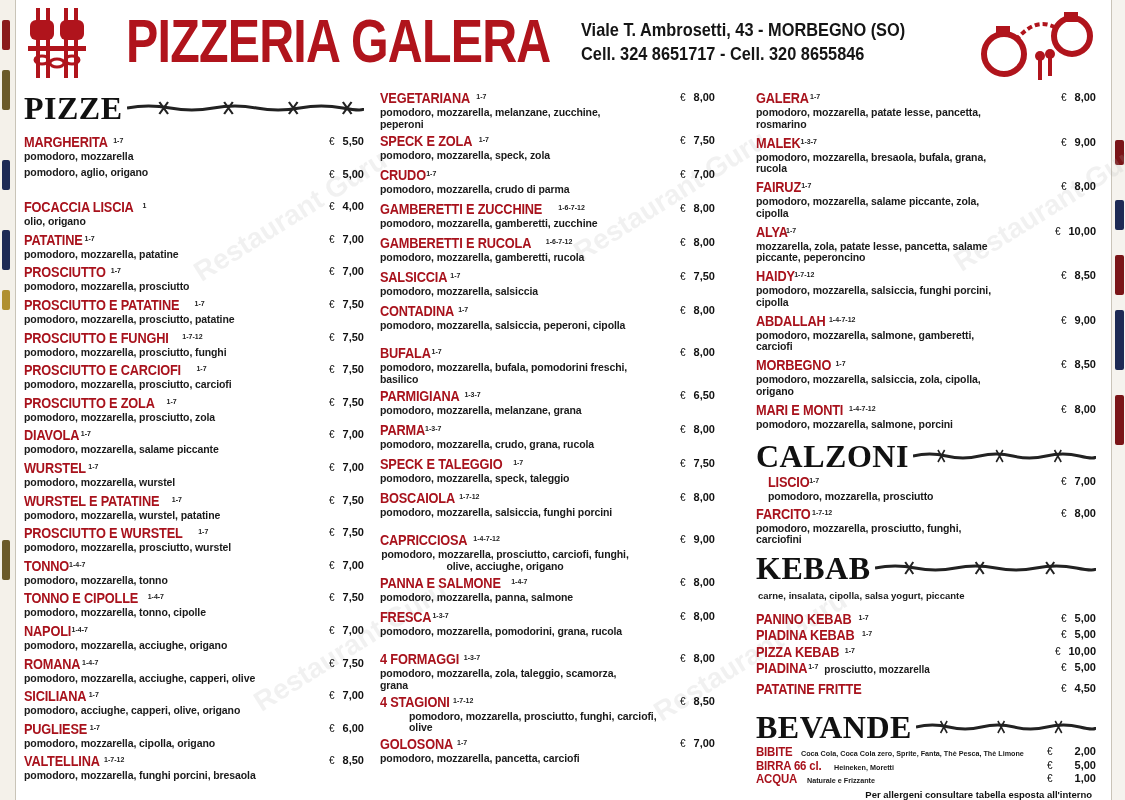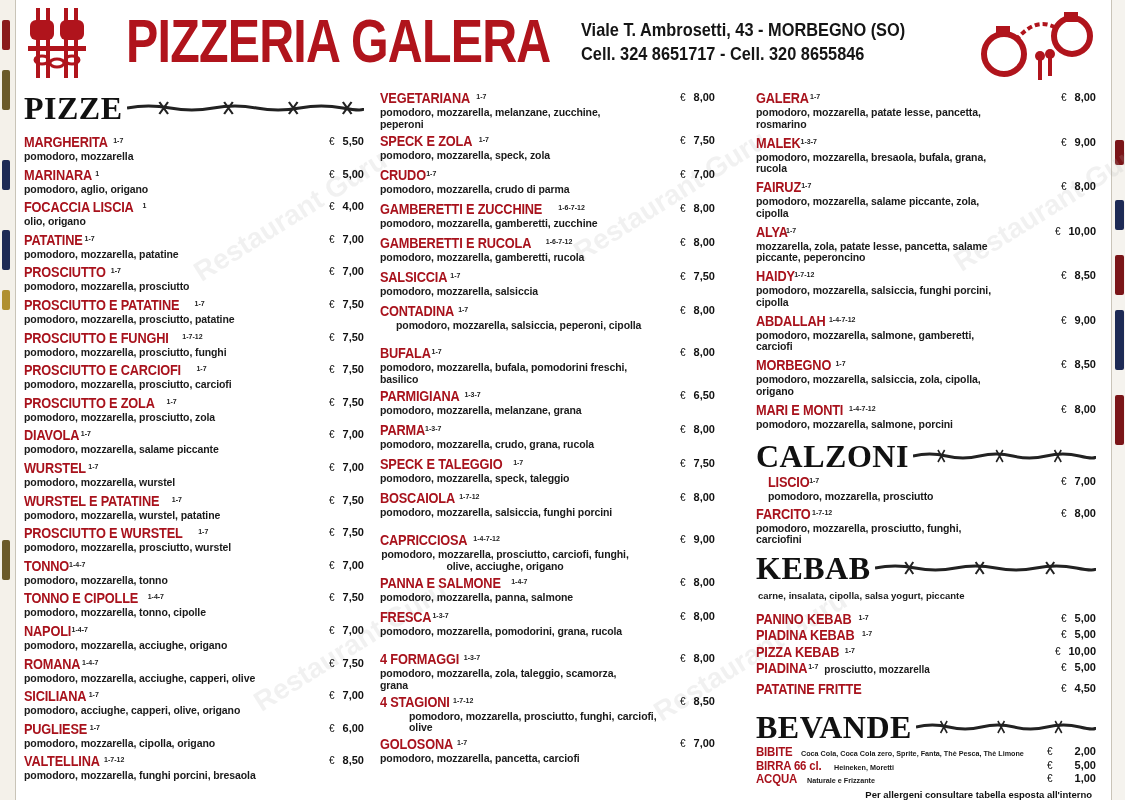--- a/index.html
+++ b/index.html
@@ -128,24 +128,20 @@
   <div id="col1-list" style="margin-top:8px">
       <div class="item" style="height: 32.6px;">
         <div class="name-line">
           <span class="name">MARGHERITA</span>
           <span class="allergens">1-7</span>
         </div>
         <span class="price"><span class="euro">€</span><span>5,50</span></span>
         <div class="desc">pomodoro, mozzarella</div>
       </div>
       <div class="item" style="height: 32.6px;">
-        <div class="name-line">
-          <span class="name">MARINARA</span>
-          <span class="allergens">1</span>
-        </div>
         <span class="price"><span class="euro">€</span><span>5,00</span></span>
         <div class="desc">pomodoro, aglio, origano</div>
       </div>
       <div class="item" style="height: 32.6px;">
         <div class="name-line">
           <span class="name">FOCACCIA LISCIA</span>
           <span class="allergens">1</span>
         </div>
         <span class="price"><span class="euro">€</span><span>4,00</span></span>
         <div class="desc">olio, origano</div>
@@ -338,21 +334,21 @@
         </div>
         <span class="price"><span class="euro">€</span><span>7,50</span></span>
         <div class="desc" style="width: 250px;">pomodoro, mozzarella, salsiccia</div>
       </div>
       <div class="item" style="height: 42.5px;">
         <div class="name-line">
           <span class="name">CONTADINA</span>
           <span class="allergens">1-7</span>
         </div>
         <span class="price"><span class="euro">€</span><span>8,00</span></span>
-        <div class="desc" style="width: 250px; margin-left: 16px;">pomodoro, mozzarella, salsiccia, peperoni, cipolla</div>
+        <div class="desc" style="width: 250px;">pomodoro, mozzarella, salsiccia, peperoni, cipolla</div>
       </div>
       <div class="item" style="height: 42.5px;">
         <div class="name-line">
           <span class="name">BUFALA</span>
           <span class="allergens">1-7</span>
         </div>
         <span class="price"><span class="euro">€</span><span>8,00</span></span>
         <div class="desc" style="width: 250px;">pomodoro, mozzarella, bufala, pomodorini freschi, basilico</div>
       </div>
       <div class="item" style="height: 34px;">

